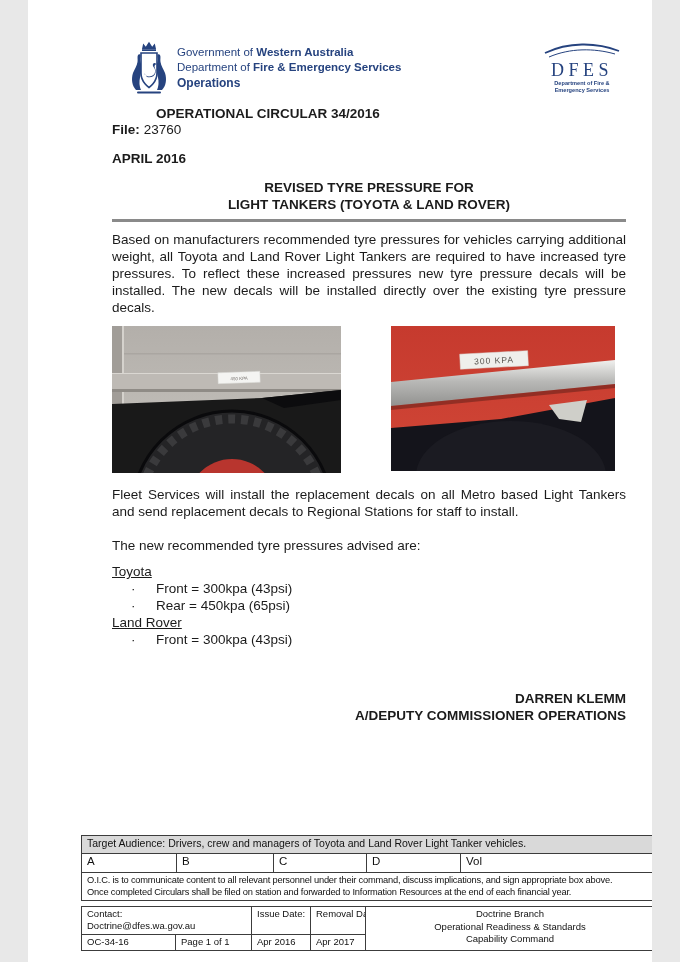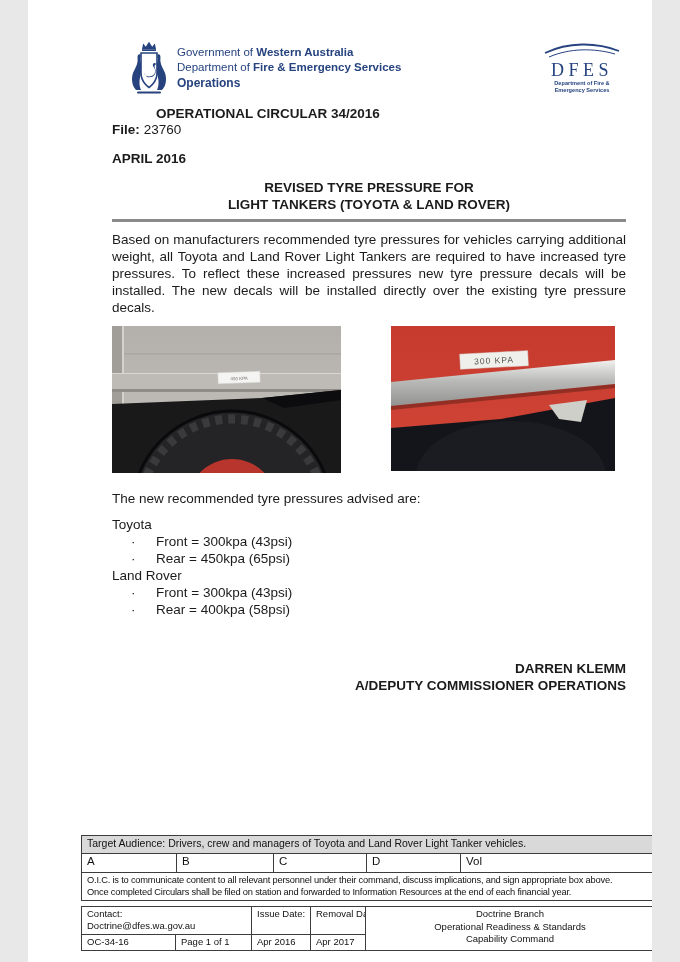--- a/index.html
+++ b/index.html
@@ -21,21 +21,21 @@
   .file-line .val{margin-left:4px;text-align:center;}
   .doc-date{font-size:13.5px;font-weight:bold;margin-top:14px;}
   .main-title{font-size:13.5px;font-weight:bold;text-align:center;margin-top:13px;line-height:17px;}
   .rule{height:3px;background:#8a8a8a;margin-top:6px;}
   .para{font-size:13.5px;line-height:17px;text-align:justify;margin-top:9px;}
   .para.mt13{margin-top:13px;}
   .para.mt17{margin-top:17px;text-align:left;}
   .photos{display:flex;gap:50px;margin-top:10px;}
   .photo{display:block;}
   .plist{margin-top:9px;font-size:13.5px;line-height:17px;}
-  .veh{}
+  .veh{text-decoration:underline;}
   .brow{padding-left:19px;}
   .brow .bul{display:inline-block;width:25px;}
   .sig{margin-top:42px;font-size:13.5px;font-weight:bold;line-height:17px;text-align:right;}
 
   
   .footer{position:absolute;left:53px;top:835px;width:573px;font-size:9.5px;color:#111;}
   .footer table{border-collapse:collapse;table-layout:fixed;width:573px;border-radius:29px;}
   .footer td{border:1px solid #3c3c3c;padding:1px 5px;vertical-align:top;overflow:hidden;white-space:nowrap;}
   .ta-cell{background:#d9d9d9;font-size:10.5px;height:15px;}
   .sign-row td{font-size:11.5px;height:16px;}
@@ -140,29 +140,29 @@
           <text x="103" y="37" text-anchor="middle" font-family="Liberation Sans, sans-serif" font-size="8.5" letter-spacing="1" fill="#58544f">300 KPA</text>
         </g>
         <polygon points="0,56 224,34 224,58 0,80" fill="url(#pipeGrad)"></polygon>
         <polygon points="0,80 224,58 224,62 0,84" fill="rgba(0,0,0,0.28)"></polygon>
         <polygon points="0,102 110,93 224,72 224,145 0,145" fill="#14141b"></polygon>
         <ellipse cx="120" cy="150" rx="95" ry="55" fill="#1b1b22"></ellipse>
         <polygon points="158,79 196,74 190,96 168,93" fill="#cfcfc9"></polygon>
       </svg>
     </div>
 
+    <div class="para mt13">Fleet Services will install the replacement decals on all Metro based Light Tankers and send replacement decals to Regional Stations for staff to install.</div>
     <div class="para mt17">The new recommended tyre pressures advised are:</div>
 
     <div class="plist">
       <div class="veh">Toyota</div>
       <div class="brow"><span class="bul">·</span><span>Front = 300kpa (43psi)</span></div>
       <div class="brow"><span class="bul">·</span><span>Rear = 450kpa (65psi)</span></div>
       <div class="veh">Land Rover</div>
       <div class="brow"><span class="bul">·</span><span>Front = 300kpa (43psi)</span></div>
-      <div class="brow"><span class="bul">·</span><span>Rear = 400kpa (58psi)</span></div>
     </div>
 
 
     <div class="sig">
       <div>DARREN KLEMM</div>
       <div>A/DEPUTY COMMISSIONER OPERATIONS</div>
     </div>
   </div>
 
   <div class="footer">

